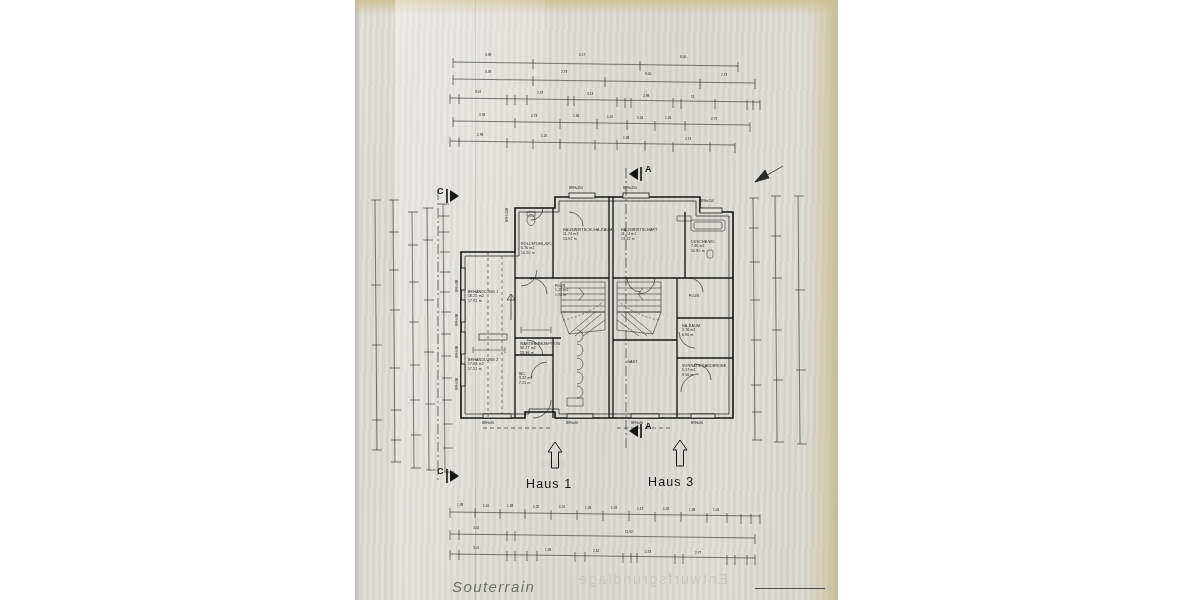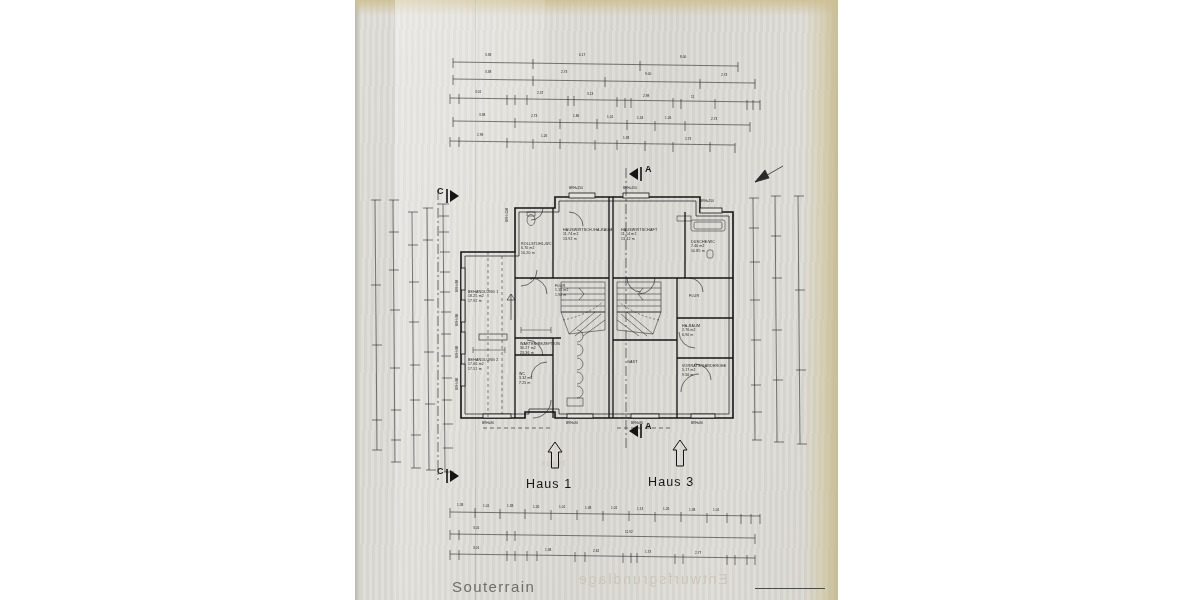--- a/index.html
+++ b/index.html
@@ -31,21 +31,21 @@
   .rn{font-size:3.6px;}
   .rv{font-size:3.4px;}
   .dim{position:absolute;font-size:3.2px;color:#222;white-space:nowrap;
        font-family:"Liberation Sans",sans-serif;}
 
   .secmark{position:absolute;font-size:9px;font-weight:700;color:#141414;
            font-family:"Liberation Sans",sans-serif;}
   .houselbl{position:absolute;font-size:12.5px;color:#151515;letter-spacing:1.1px;
             font-family:"Liberation Sans",sans-serif;text-align:center;}
   .title{position:absolute;font-size:15px;color:#6e6e6a;letter-spacing:1.4px;
-         font-family:"Liberation Sans",sans-serif;}
+         font-family:"Liberation Sans",sans-serif;font-style:italic;}
   .ghost{position:absolute;font-size:14px;letter-spacing:2px;color:#c9c6bd;
          font-family:"Liberation Sans",sans-serif;transform:scaleX(-1);}
   .ghost2{position:absolute;font-size:9px;letter-spacing:1px;color:#cbc8bf;
          font-family:"Liberation Sans",sans-serif;transform:scaleX(-1);}
   svg{position:absolute;overflow:visible;}
 </style>
 </head>
 <body>
 
 <div id="root">

